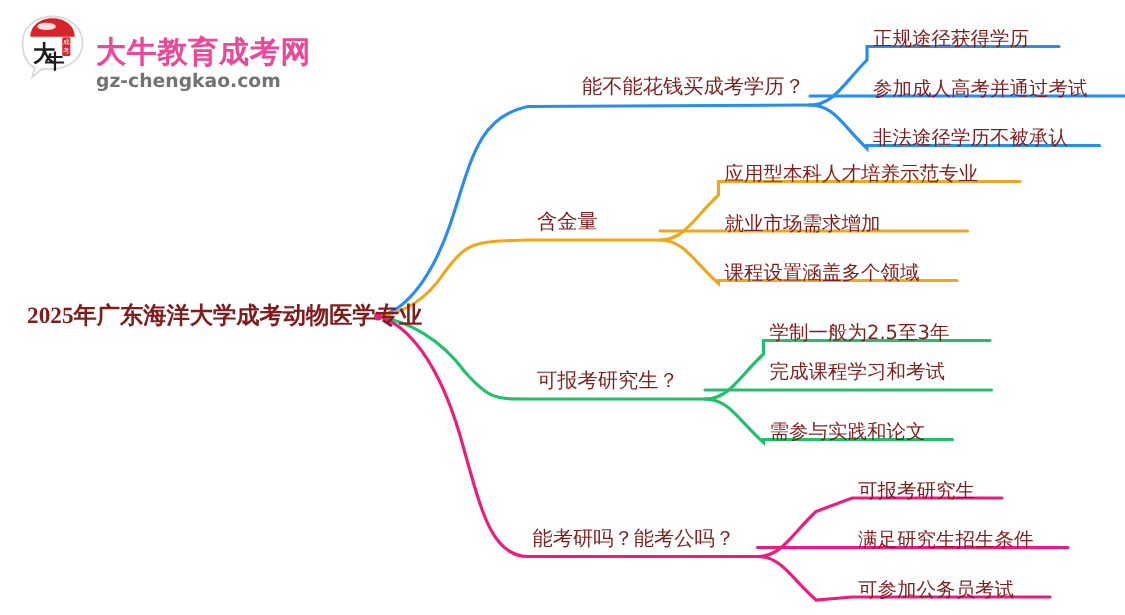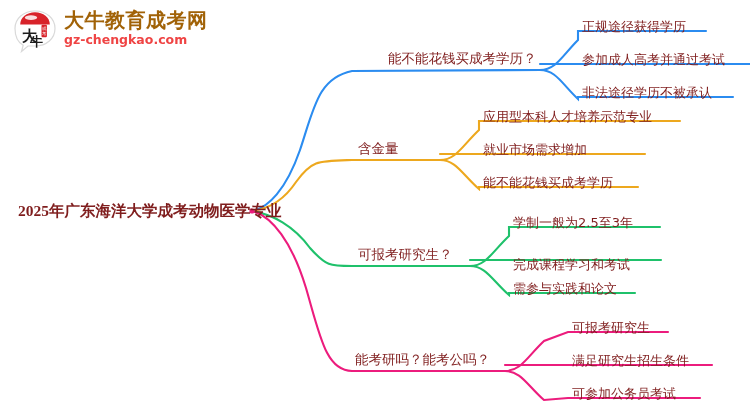--- a/index.html
+++ b/index.html
@@ -36,30 +36,31 @@
   #logo-text {
     position: absolute;
     left: 52px;
     top: 2px;
     width: 180px;
   }
   .logo-cn {
     font-family: "DejaVu Sans", "Liberation Sans", sans-serif;
     font-size: 20px;
     font-weight: bold;
-    color: #a16207;
+    color: #ec4899;
     letter-spacing: 0.5px;
     line-height: 24px;
     white-space: nowrap;
+    margin-top: 14px;
   }
   .logo-en {
     font-family: "DejaVu Sans", "Liberation Sans", sans-serif;
     font-size: 12.5px;
     font-weight: bold;
-    color: #ef4444;
+    color: #737373;
     letter-spacing: 0px;
     line-height: 16px;
     white-space: nowrap;
   }
 
   
   #map-svg {
     position: absolute;
     left: 0;
     top: 0;
@@ -159,25 +160,25 @@
   <div class="node-text root-text" style="left:18px; top:203px;">2025年广东海洋大学成考动物医学专业</div>
 
   <div class="node-text branch-text" style="left:362px; top:52px;margin-left:26px;">能不能花钱买成考学历？</div>
   <div class="node-text leaf-text" style="left:582px; top:20px;">正规途径获得学历</div>
   <div class="node-text leaf-text" style="left:582px; top:53px;">参加成人高考并通过考试</div>
   <div class="node-text leaf-text" style="left:582px; top:86px;text-align:center;">非法途径学历不被承认</div>
 
   <div class="node-text branch-text" style="left:358px; top:142px;">含金量</div>
   <div class="node-text leaf-text" style="left:483px; top:143px;">就业市场需求增加</div>
   <div class="node-text leaf-text" style="left:483px; top:110px;">应用型本科人才培养示范专业</div>
-  <div class="node-text leaf-text" style="left:483px; top:176px;">能不能花钱买成考学历</div>
+  <div class="node-text leaf-text" style="left:483px; top:176px;">课程设置涵盖多个领域</div>
 
   <div class="node-text branch-text" style="left:358px; top:248px;">可报考研究生？</div>
   <div class="node-text leaf-text" style="left:513px; top:216px;">学制一般为2.5至3年</div>
-  <div class="node-text leaf-text" style="left:513px; top:258px;">完成课程学习和考试</div>
+  <div class="node-text leaf-text" style="left:513px; top:242px;">完成课程学习和考试</div>
   <div class="node-text leaf-text" style="left:513px; top:282px;">需参与实践和论文</div>
 
   <div class="node-text branch-text" style="left:355px; top:353px;">能考研吗？能考公吗？</div>
   <div class="node-text leaf-text" style="left:572px; top:321px;">可报考研究生</div>
   <div class="node-text leaf-text" style="left:572px; top:354px;">满足研究生招生条件</div>
   <div class="node-text leaf-text" style="left:572px; top:387px;">可参加公务员考试</div>
 
 </div>
 
 </body></html>

